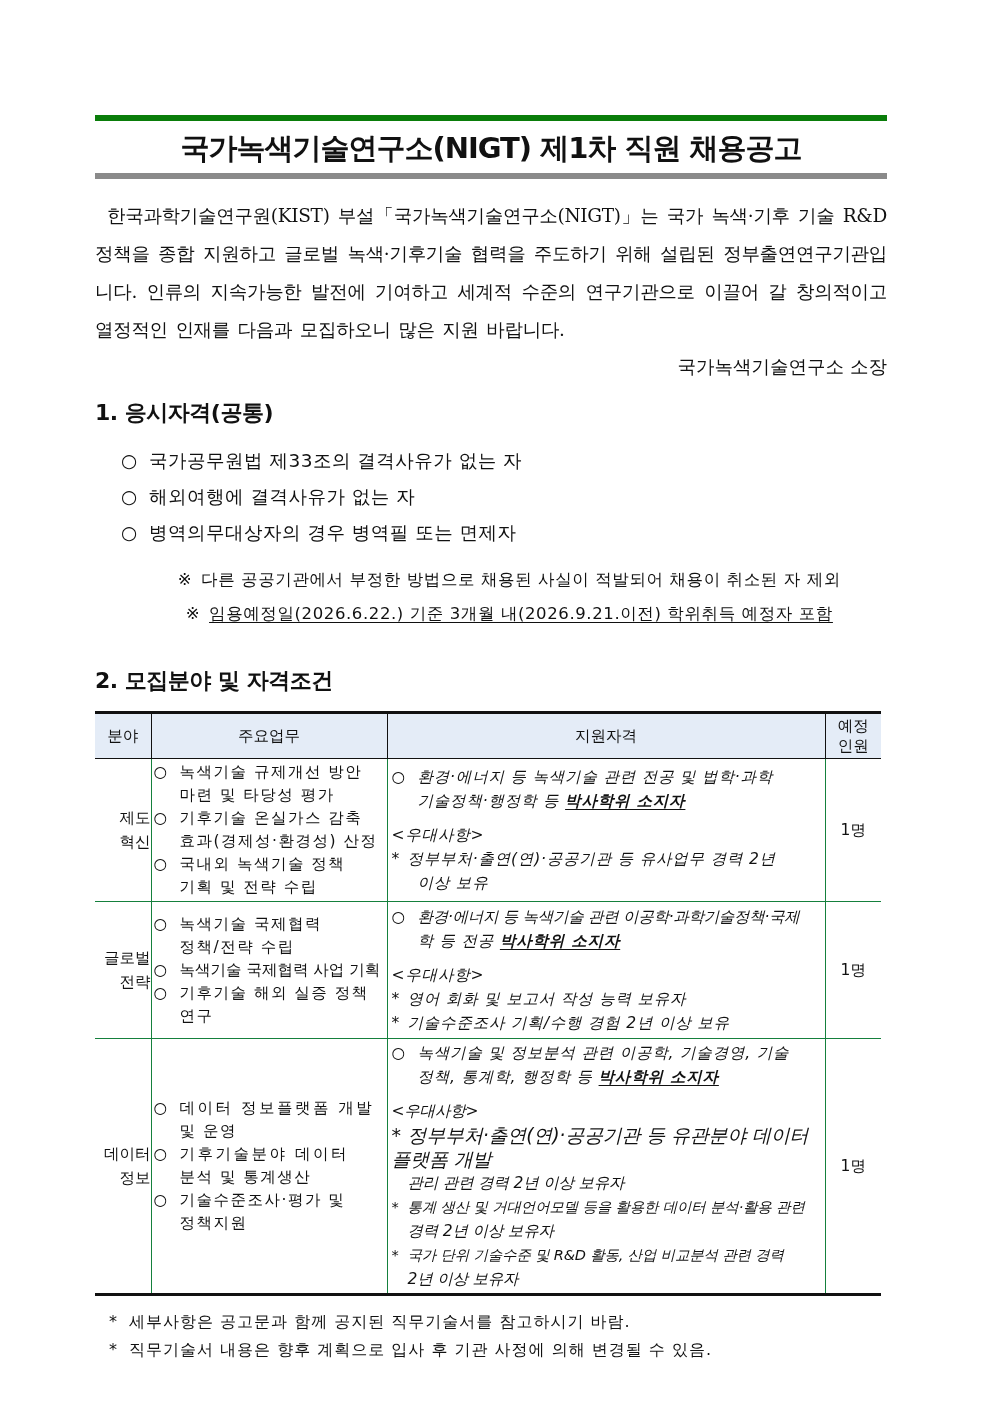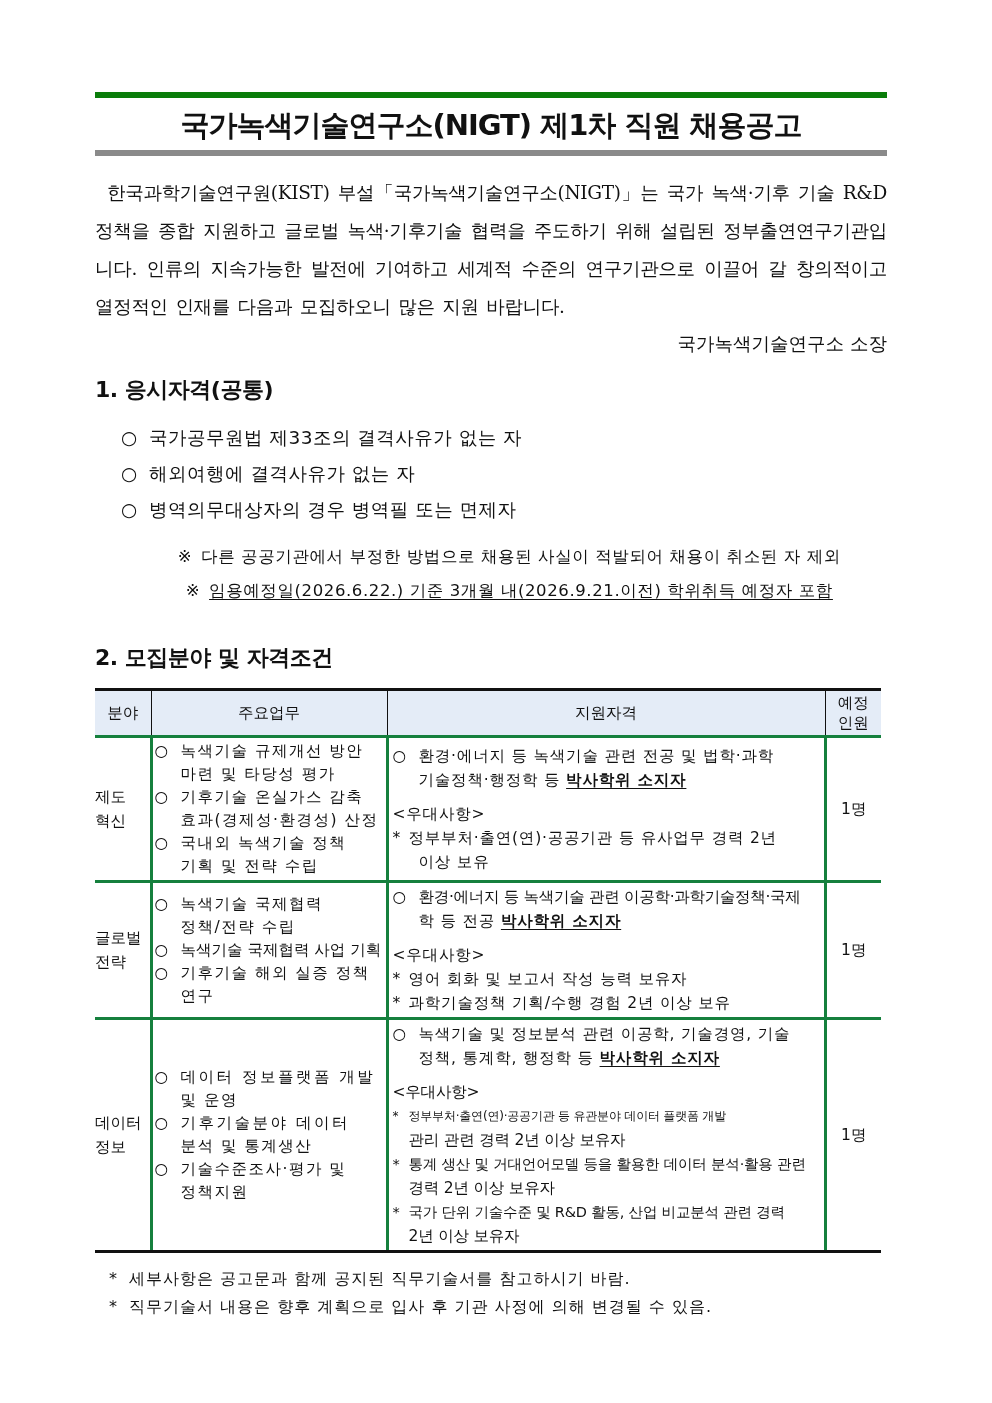--- a/index.html
+++ b/index.html
@@ -1,47 +1,47 @@
 <!DOCTYPE html>
 <html><head>
 <meta charset="utf-8">
 <style>
   html, body { margin: 0; padding: 0; background: #ffffff; }
   body { width: 992px; height: 1403px; position: relative; font-family: "DejaVu Sans", sans-serif; color: #111; overflow: hidden; }
-  .page { position: absolute; left: 95px; top: 92px; width: 792px; }
+  .page { position: absolute; left: 95px; top: 115px; width: 792px; }
   .rule-green { height: 6px; background: #0a7d0a; }
   .title { text-align: center; font-size: 29px; font-weight: bold; letter-spacing: -1px; line-height: 50px; height: 50px; margin-top: 2px; color: #111; font-family: "DejaVu Sans", sans-serif; }
   .rule-gray { height: 6px; background: #8a8a8a; }
   .intro { margin-top: 18px; font-family: "DejaVu Serif", serif; font-size: 18.5px; line-height: 38px; letter-spacing: -0.3px; text-align: justify; word-spacing: 2px; }
   .intro p { margin: 0; text-indent: 12px; }
   .date { text-align: right; font-family: "DejaVu Serif", serif; font-size: 18.5px; line-height: 38px; margin-top: 0px; padding-right: 8px; }
   .sign { text-align: right; font-family: "DejaVu Sans", sans-serif; font-size: 18.5px; line-height: 36px; padding-right: 0px; }
   h2 { margin: 10px 0 0 0; font-size: 22px; font-weight: bold; line-height: 36px; letter-spacing: -0.5px; }
   .quals { margin: 12px; padding: 0; list-style: none; }
   .quals li { font-size: 18.5px; line-height: 36px; padding-left: 14px; letter-spacing: 0.5px; }
   .quals li .bullet { display: inline-block; width: 28px; }
   .notes { margin: 0; padding: 0; list-style: none; text-align: center; }
   .notes li { font-size: 16.5px; line-height: 34px; padding-left: 28px; letter-spacing: 0.6px; }
   .notes li .bullet { display: inline-block; width: 32px; }
   .u { text-decoration: underline; text-underline-offset: 3px; }
   h2.sec2 { margin-top: 32px; }
   table { margin-top: 12px; border-collapse: collapse; width: 786px; table-layout: fixed; font-size: 15.5px; }
   th { background: #e4ecf7; font-weight: normal; height: 42px; font-size: 15.5px; border-top: 3px solid #111; border-bottom: 1.5px solid #111; border-left: 1px solid #111; border-right: 1px solid #111; line-height: 20px; }
   th:first-child, td:first-child { border-left: none; }
   th:last-child, td:last-child { border-right: none; }
-  td { border: 3px solid #15803d; vertical-align: middle; padding: 0; }
+  td { border: 1px solid #15803d; vertical-align: middle; padding: 0; }
   tr:last-child td { border-bottom: 3px solid #111; }
-  .field { text-align: left; line-height: 24px; margin-top: 8px; }
+  .field { text-align: right; line-height: 24px; margin-top: 8px; }
   .cnt { text-align: center; }
   .duties { padding: 2px 2px 2px 2px; }
   .duties .item { line-height: 23px; letter-spacing: 1.5px; }
   .duties .item .bullet { display: inline-block; width: 26px; }
   .duties .cont { padding-left: 26px; }
   .req { padding: 2px 4px 2px 4px; }
-  .req .line { line-height: 24px; letter-spacing: 0.8px; }
+  .req .line { line-height: 24px; letter-spacing: 0.8px; font-style: italic; }
   .req .ind { padding-left: 26px; }
   .req .pref { margin-top: 10px; }
   .req .star { display: inline-block; width: 16px; }
   .req .ind2 { padding-left: 16px; }
   .strong-u { font-weight: bold; text-decoration: underline; text-underline-offset: 3px; }
   .small .line { letter-spacing: -0.2px; }
   .foot { margin-top: 12px; }
   .foot li { font-size: 16px; line-height: 28px; padding-left: 14px; letter-spacing: 1px; }
   .foot { list-style: none; padding: 0; }
   .foot li .star { display: inline-block; width: 20px; }
@@ -116,40 +116,40 @@
           <div class="item cont">정책/전략 수립</div>
           <div class="item" style="letter-spacing:0"><span class="bullet">○</span><span>녹색기술 국제협력 사업 기획</span></div>
           <div class="item"><span class="bullet">○</span><span>기후기술 해외 실증 정책</span></div>
           <div class="item cont">연구</div>
         </td>
         <td class="req">
           <div class="line" style="letter-spacing:-0.3px"><span style="display:inline-block;width:26px">○</span><span>환경·에너지 등 녹색기술 관련 이공학·과학기술정책·국제</span></div>
           <div class="line ind"><span>학 등 전공 </span><span class="strong-u">박사학위 소지자</span></div>
           <div class="line pref">&lt;우대사항&gt;</div>
           <div class="line"><span class="star">*</span><span>영어 회화 및 보고서 작성 능력 보유자</span></div>
-          <div class="line"><span class="star">*</span><span>과학기술정책 기획/수행 경험 2년 이상 보유</span></div>
+          <div class="line"><span class="star">*</span><span>기술수준조사 기획/수행 경험 2년 이상 보유</span></div>
         </td>
         <td class="cnt">1명</td>
       </tr>
 
       <tr style="height:226px">
         <td class="field"><span>데이터</span><br><span>정보</span></td>
         <td class="duties">
           <div class="item" style="letter-spacing:2.5px"><span class="bullet">○</span><span>데이터 정보플랫폼 개발</span></div>
           <div class="item cont">및 운영</div>
           <div class="item" style="letter-spacing:2.5px"><span class="bullet">○</span><span>기후기술분야 데이터</span></div>
           <div class="item cont">분석 및 통계생산</div>
           <div class="item"><span class="bullet">○</span><span>기술수준조사·평가 및</span></div>
           <div class="item cont">정책지원</div>
         </td>
         <td class="req small">
           <div class="line" style="letter-spacing:0.8px"><span style="display:inline-block;width:26px">○</span><span>녹색기술 및 정보분석 관련 이공학, 기술경영, 기술</span></div>
           <div class="line ind" style="letter-spacing:0.8px"><span>정책, 통계학, 행정학 등 </span><span class="strong-u">박사학위 소지자</span></div>
           <div class="line pref">&lt;우대사항&gt;</div>
-          <div class="line" style="font-size:12px"><span class="star">*</span><span>정부부처·출연(연)·공공기관 등 유관분야 데이터 플랫폼 개발</span></div>
+          <div class="line" style="font-size:19px"><span class="star">*</span><span>정부부처·출연(연)·공공기관 등 유관분야 데이터 플랫폼 개발</span></div>
           <div class="line ind2">관리 관련 경력 2년 이상 보유자</div>
           <div class="line" style="font-size:14.5px"><span class="star">*</span><span>통계 생산 및 거대언어모델 등을 활용한 데이터 분석·활용 관련</span></div>
           <div class="line ind2">경력 2년 이상 보유자</div>
           <div class="line" style="font-size:14.5px"><span class="star">*</span><span>국가 단위 기술수준 및 R&amp;D 활동, 산업 비교분석 관련 경력</span></div>
           <div class="line ind2">2년 이상 보유자</div>
         </td>
         <td class="cnt">1명</td>
       </tr>
     </tbody>
   </table>

